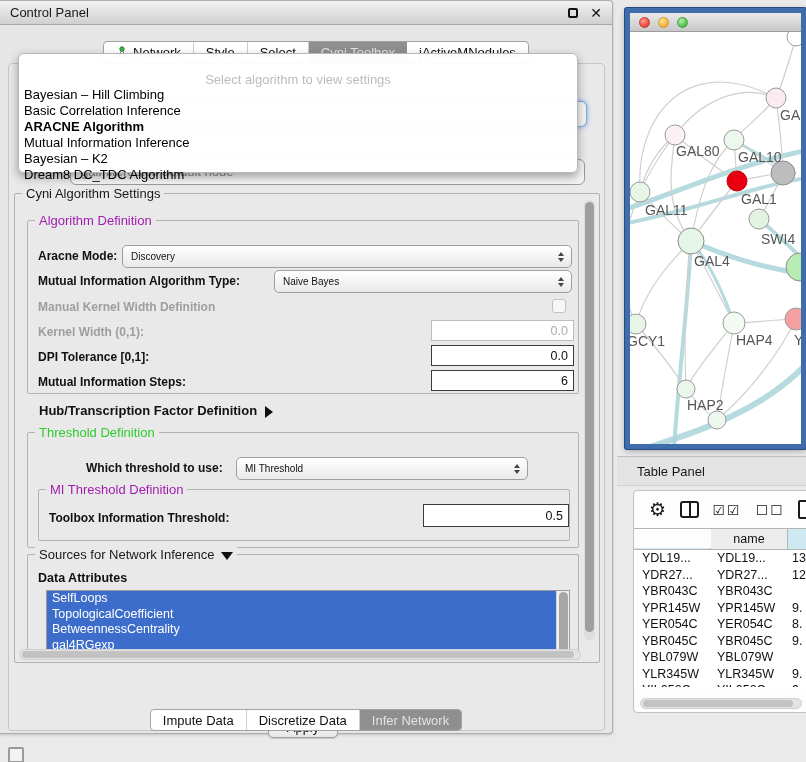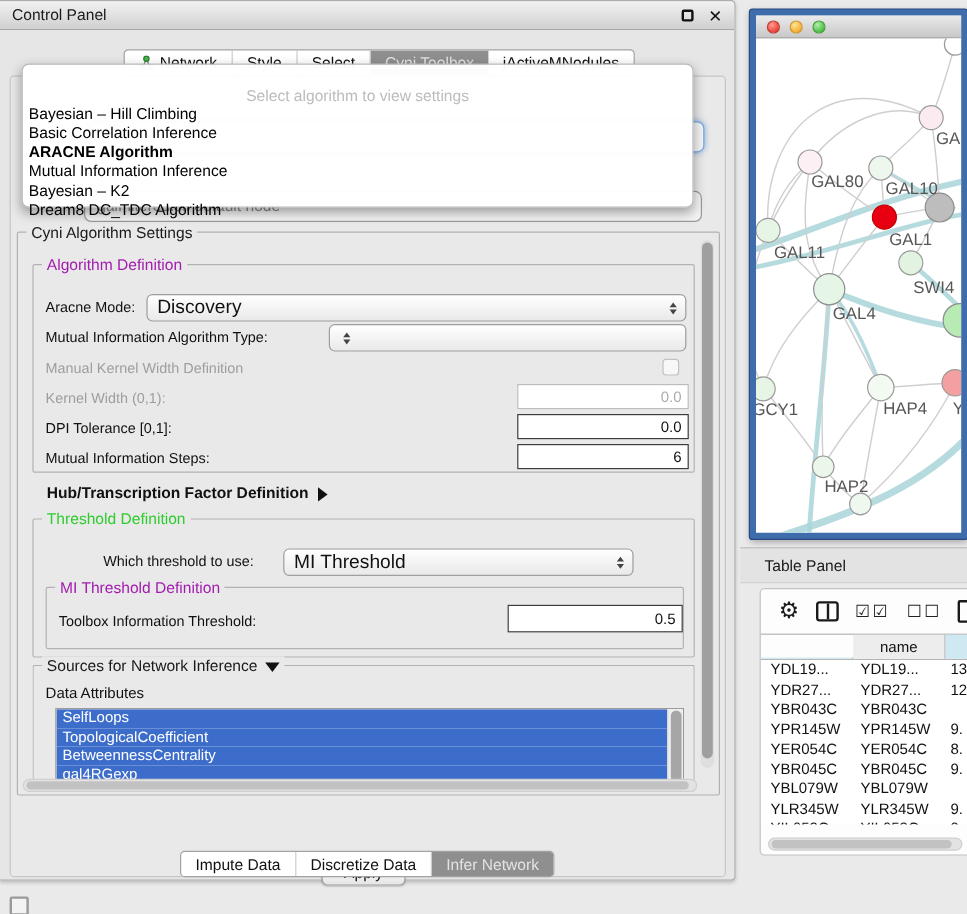--- a/index.html
+++ b/index.html
@@ -41,26 +41,26 @@
     font-size:13px; color:#8a8a8a; padding-left:10px; }
   #ghost-combo-algo { left:75px; top:100px; width:512px; height:26px; border-color:#7aa9df; box-shadow:0 0 5px #74a6de; }
   #ghost-combo-table { left:70px; top:158px; width:515px; height:26px; line-height:24px; }
 
   
   .group { position:absolute; border:1px solid #b2b2b2; border-radius:2px; }
   .group-title { position:absolute; top:-8px; left:7px; background:#e9e9e9; padding:0 4px; font-size:13px; color:#1a1a1a; white-space:nowrap; }
   .group-title.blue { color:#a21caf; }
   .group-title.green { color:#2ecc2e; }
 
-  .fld-label { position:absolute; font-size:12px; font-weight:normal; color:#111; white-space:nowrap; }
+  .fld-label { position:absolute; font-size:12px; font-weight:bold; color:#111; white-space:nowrap; }
   .fld-label.disabled { color:#9e9e9e; }
   .plain-label { position:absolute; font-size:13px; color:#111; white-space:nowrap; }
 
   .combo { position:absolute; background:linear-gradient(#ffffff,#e9e9e9); border:1px solid #9f9f9f; border-radius:5px;
-    font-size:16px; display:flex; align-items:center; padding-left:8px; }
+    font-size:10px; display:flex; align-items:center; padding-left:8px;justify-content:center; }
   .combo .combo-text { flex:1; }
   .combo-arrows { width:16px; display:flex; flex-direction:column; align-items:center; gap:2px; padding-right:4px; }
   .combo-arrows i { width:0; height:0; border-left:3.5px solid transparent; border-right:3.5px solid transparent; }
   .combo-arrows .up { border-bottom:4px solid #444; }
   .combo-arrows .down { border-top:4px solid #444; }
 
   .txt-input { position:absolute; background:#fff; border:1px solid #3c3c3c; font-size:12.5px;
     text-align:center; padding:0 5px; display:flex; align-items:center; justify-content:flex-end; }
   .txt-input.disabled { border-color:#bdbdbd; color:#ababab; }
 
@@ -193,20 +193,21 @@
       <div class="combo" style="left:94px; top:24px; width:450px; height:23px;">
         <span class="combo-text">Discovery</span>
         <span class="combo-arrows">
             <i class="up"></i>
             <i class="down"></i>
           </span>
       </div>
 
       <span class="fld-label" style="left:10px; top:53px;">Mutual Information Algorithm Type:</span>
       <div class="combo" style="left:246px; top:49px; width:298px; height:23px;">
+        <span class="combo-text">Naive Bayes</span>
         <span class="combo-arrows">
             <i class="up"></i>
             <i class="down"></i>
           </span>
       </div>
 
       <span class="fld-label disabled" style="left:10px; top:79px;">Manual Kernel Width Definition</span>
       <span class="checkbox" style="left:524px; top:78px;"></span>
 
       <span class="fld-label disabled" style="left:10px; top:104px;">Kernel Width (0,1):</span>

